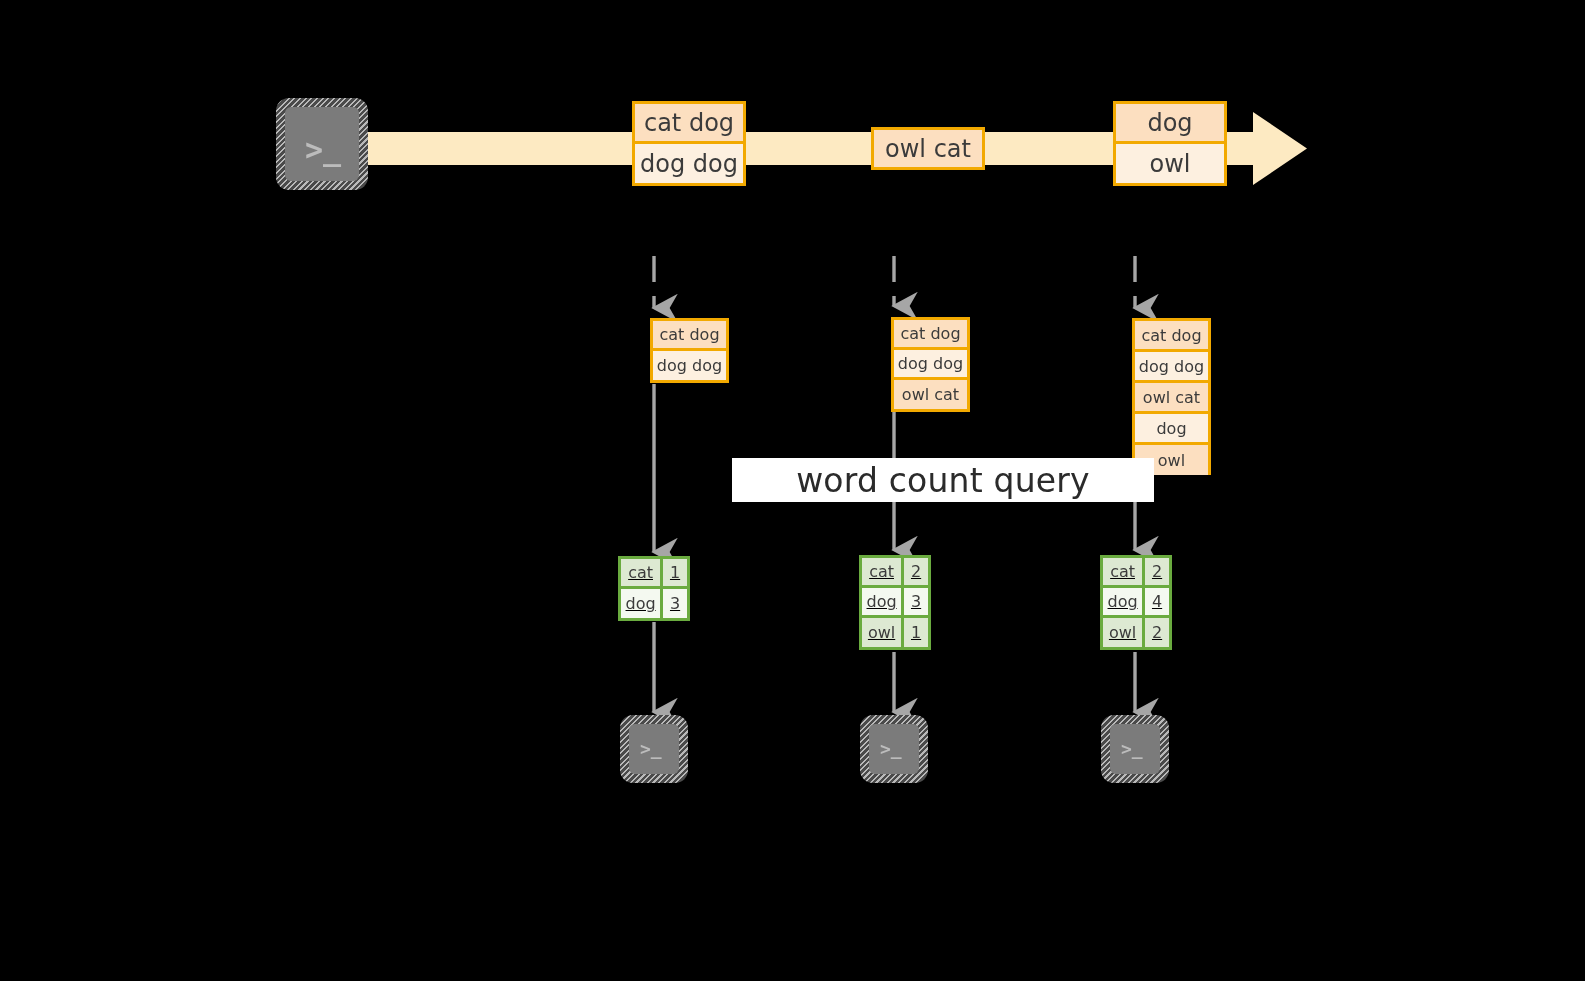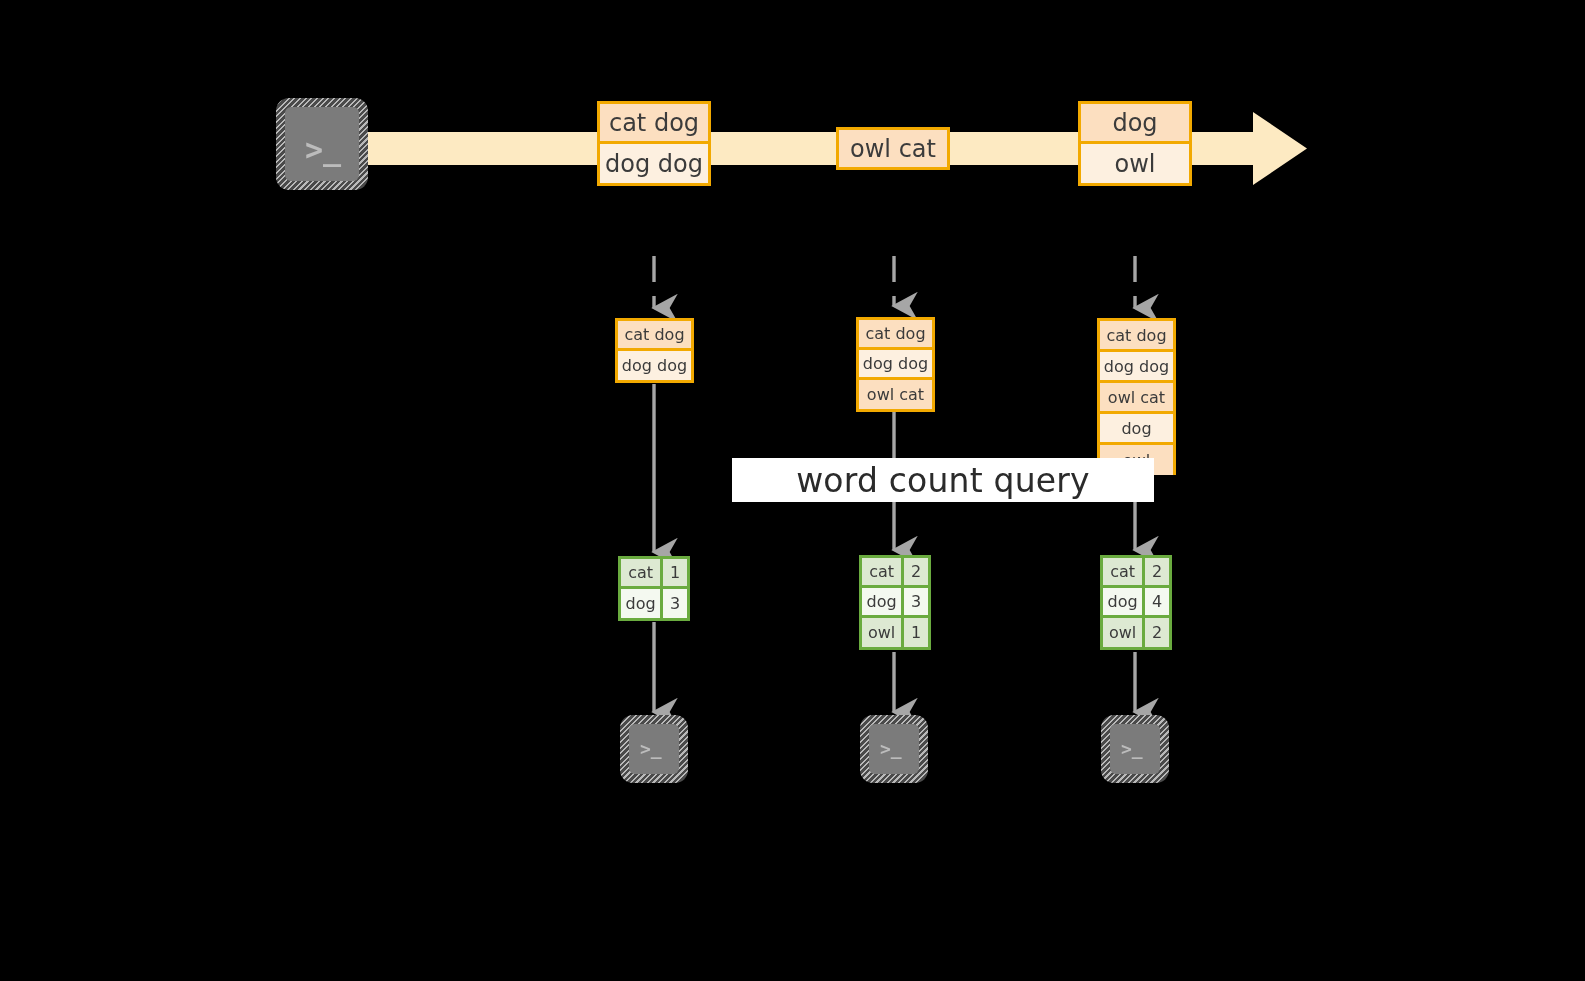--- a/index.html
+++ b/index.html
@@ -58,20 +58,21 @@
     white-space: nowrap;
     z-index: 2;
   }
 
   
   .obox {
     position: absolute;
     border: 3px solid #f2a900;
     background: #0ea5e9;
     z-index: 5;
+    margin-left: 35px;
   }
   .obox .row {
     display: flex;
     align-items: center;
     justify-content: center;
     color: #3b3b3b;
     border-bottom: 3px solid #f2a900;
     background: #fdf0e0;
     white-space: nowrap;
   }
@@ -81,20 +82,21 @@
   
   .gtab {
     position: absolute;
     border: 3px solid #6aab3f;
     background: #f1f7ec;
     z-index: 5;
   }
   .gtab .grow {
     display: flex;
     border-bottom: 3px solid #6aab3f;
+    text-decoration: underline;
   }
   .gtab .grow:last-child { border-bottom: none; }
   .gtab .gcell {
     display: flex;
     align-items: center;
     justify-content: center;
     color: #3b3b3b;
     white-space: nowrap;
   }
   .gtab .gcell.k {

